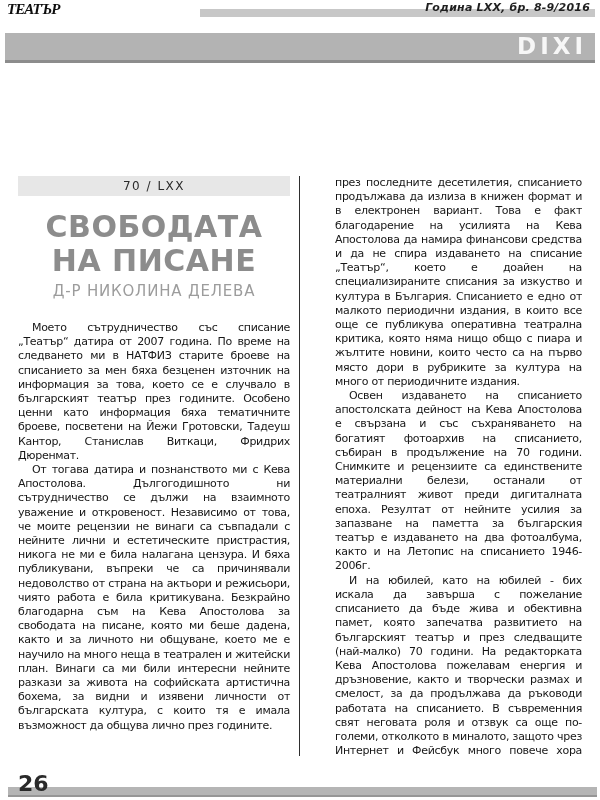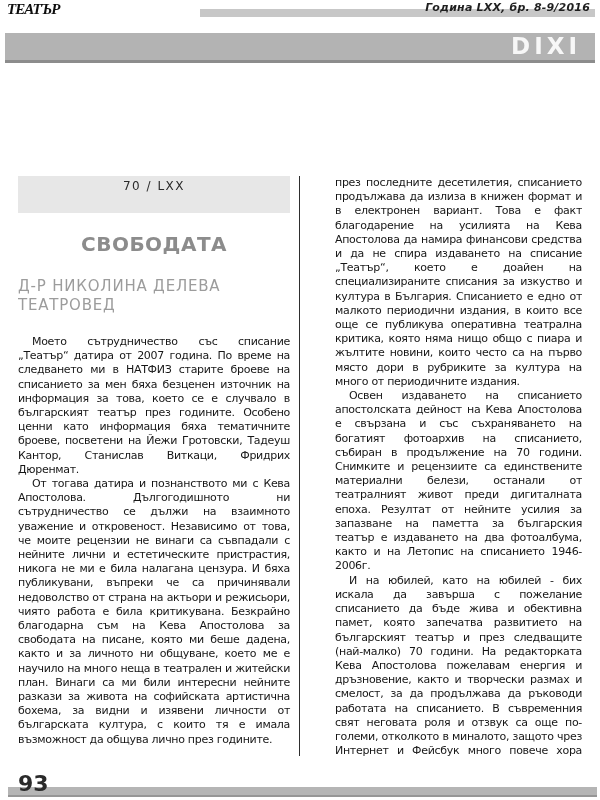--- a/index.html
+++ b/index.html
@@ -29,47 +29,48 @@
     color:#1f1f1f;letter-spacing:0.2px;
   }
   .dixi-bar{
     position:absolute;left:5px;right:5px;top:33px;height:27px;
     background:#b3b3b3;
     border-bottom:3px solid #8c8c8c;
     text-align:right;
   }
   .dixi-text{
     display:inline-block;
-    margin-right:14px;
+    margin-right:8px;
     font-size:23px;line-height:27px;font-weight:bold;
     letter-spacing:4px;color:#f7f7f7;
   }
   
   .content{
     position:absolute;top:176px;left:18px;right:18px;bottom:44px;
     display:flex;
   }
   .col-left{width:272px;padding-right:9px;overflow:hidden;}
   .divider{width:1px;background:#2e2e2e;}
   .col-right{flex:1;padding-left:8px;overflow:hidden;margin-left:27px;}
   .kicker{
     background:#e7e7e7;
-    height:37px;line-height:20px;
+    height:20px;line-height:20px;
     text-align:center;
     font-size:12px;letter-spacing:1.5px;color:#2b2b2b;
     margin-bottom:14px;
   }
   .title{
     text-align:center;
     font-weight:bold;
-    font-size:20px;line-height:34px;
+    font-size:30px;line-height:34px;
     color:#8c8c8c;letter-spacing:0.5px;
-    margin:4px 0 16px 0;
+    margin:4px 0 4px 0;
   }
   .author{
+    text-align:center;
     font-size:15px;line-height:19px;
     color:#9c9c9c;letter-spacing:0.8px;
     margin-bottom:20px;
   }
   .body-col p{
     margin:0;
     font-size:11px;line-height:14.2px;
     letter-spacing:-0.3px;
     text-align:justify;
     text-indent:14px;
@@ -96,32 +97,32 @@
 
 <div class="dixi-bar">
   <span class="dixi-text">DIXI</span>
 </div>
 
 <div class="content">
   <div class="col-left body-col">
     <div class="kicker">70 / LXX</div>
     <div class="title">
       <div>СВОБОДАТА</div>
+      <div>НА ПИСАНЕ</div>
     </div>
     <div class="author">
       <div>Д-Р НИКОЛИНА ДЕЛЕВА</div>
-      <div>ТЕАТРОВЕД</div>
     </div>
     <div>
         <p>Моето сътрудничество със списание „Театър“ датира от 2007 година. По време на следването ми в НАТФИЗ старите броеве на списанието за мен бяха безценен източник на информация за това, което се е случвало в българският театър през годините. Особено ценни като информация бяха тематичните броеве, посветени на Йежи Гротовски, Тадеуш Кантор, Станислав Виткаци, Фридрих Дюренмат.</p>
         <p>От тогава датира и познанството ми с Кева Апостолова. Дългогодишното ни сътрудничество се дължи на взаимното уважение и откровеност. Независимо от това, че моите рецензии не винаги са съвпадали с нейните лични и естетическите пристрастия, никога не ми е била налагана цензура. И бяха публикувани, въпреки че са причинявали недоволство от страна на актьори и режисьори, чиято работа е била критикувана. Безкрайно благодарна съм на Кева Апостолова за свободата на писане, която ми беше дадена, както и за личното ни общуване, което ме е научило на много неща в театрален и житейски план. Винаги са ми били интересни нейните разкази за живота на софийската артистична бохема, за видни и изявени личности от българската култура, с които тя е имала възможност да общува лично през годините.</p>
       </div>
   </div>
   <div class="divider"></div>
   <div class="col-right body-col">
       <p>през последните десетилетия, списанието продължава да излиза в книжен формат и в електронен вариант. Това е факт благодарение на усилията на Кева Апостолова да намира финансови средства и да не спира издаването на списание „Театър“, което е доайен на специализираните списания за изкуство и култура в България. Списанието е едно от малкото периодични издания, в които все още се публикува оперативна театрална критика, която няма нищо общо с пиара и жълтите новини, които често са на първо място дори в рубриките за култура на много от периодичните издания.</p>
       <p>Освен издаването на списанието апостолската дейност на Кева Апостолова е свързана и със съхраняването на богатият фотоархив на списанието, събиран в продължение на 70 години. Снимките и рецензиите са единствените материални белези, останали от театралният живот преди дигиталната епоха. Резултат от нейните усилия за запазване на паметта за българския театър е издаването на два фотоалбума, както и на Летопис на списанието 1946-2006г.</p>
       <p>И на юбилей, като на юбилей - бих искала да завърша с пожелание списанието да бъде жива и обективна памет, която запечатва развитието на българският театър и през следващите (най-малко) 70 години. На редакторката Кева Апостолова пожелавам енергия и дръзновение, както и творчески размах и смелост, за да продължава да ръководи работата на списанието. В съвременния свят неговата роля и отзвук са още по-големи, отколкото в миналото, защото чрез Интернет и Фейсбук много повече хора имат достъп до материалите в списанието, както и възможност да ги коментират и да изказват мненията си за тях. До момента то има хиляди интернет приятели, което доказва нуждата и ползата от неговото съществуване и занапред. На добър час и много успехи през следващите десетилетия!</p>
     </div>
 </div>
 
 <div class="footer-bar"></div>
-<div class="page-number">93</div>
+<div class="page-number">26</div>
 
 </body></html>

